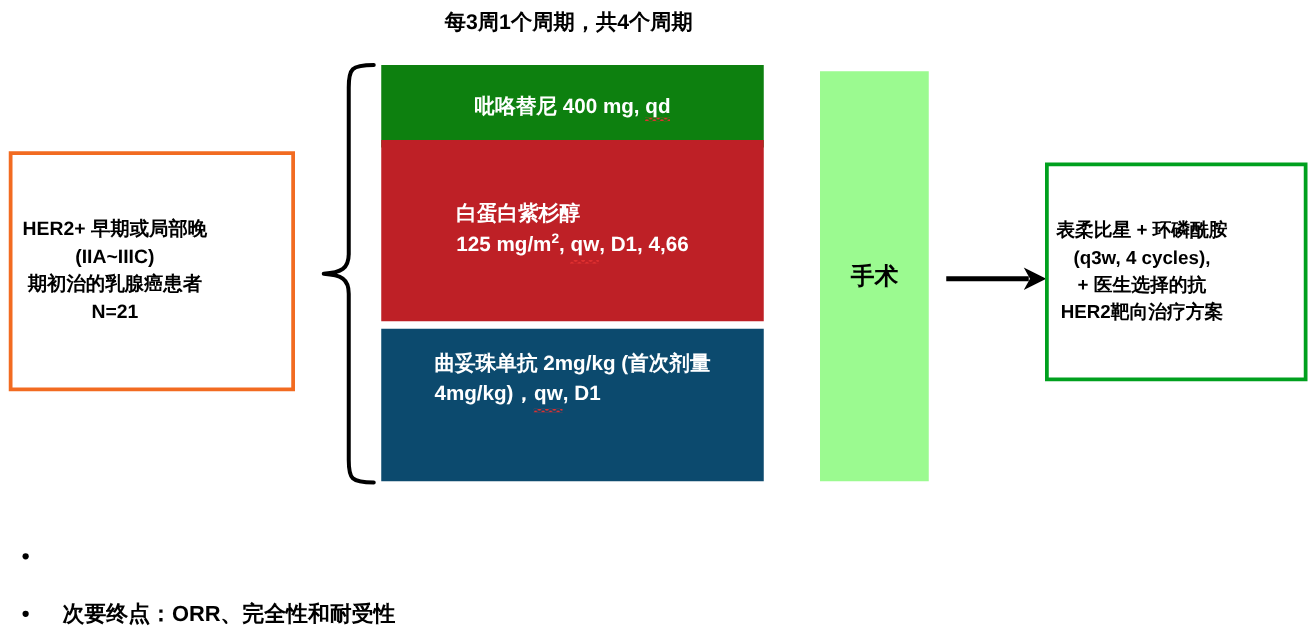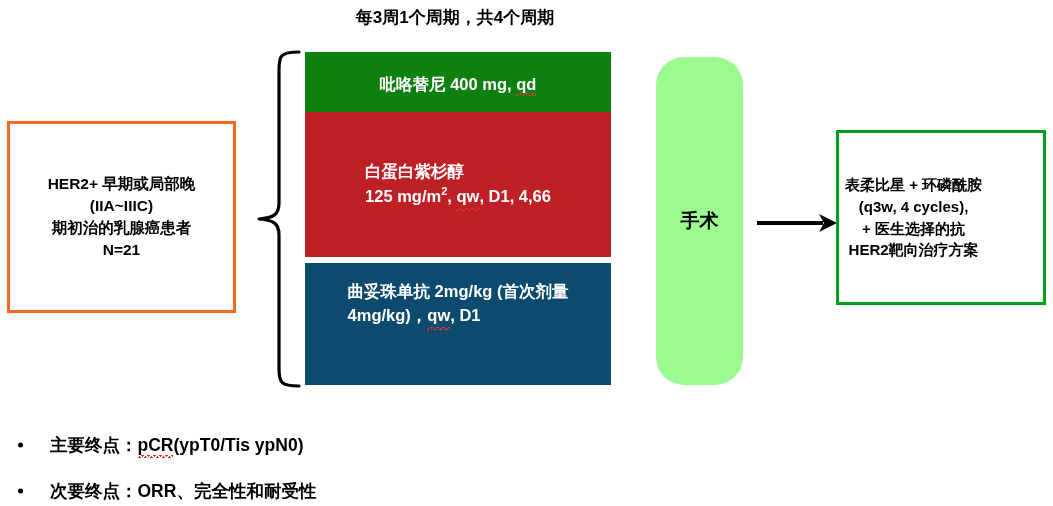--- a/index.html
+++ b/index.html
@@ -38,21 +38,20 @@
   #population-box {
     position: absolute;
     left: 7px;
     top: 121px;
     width: 229px;
     height: 192px;
     border: 3px solid #F26B21;
     box-sizing: border-box;
     display: flex;
     align-items: center;
-    justify-content: center;
     background: #ffffff;
   }
   #population-box .inner {
     text-align: center;
     font-size: 15.5px;
     font-weight: bold;
     line-height: 1.42;
     padding: 0 8px;
   }
 
@@ -131,21 +130,20 @@
   #surgery-column {
     position: absolute;
     left: 656px;
     top: 57px;
     width: 87px;
     height: 328px;
     background: #9BFA90;
     display: flex;
     align-items: center;
     justify-content: center;
-    border-radius: 28px;
   }
   #surgery-column .txt {
     font-size: 19px;
     font-weight: bold;
     color: #000000;
   }
 
   
   #flow-arrow {
     position: absolute;
@@ -271,21 +269,20 @@
       <div>(q3w, 4 cycles),</div>
       <div>+ 医生选择的抗</div>
       <div>HER2靶向治疗方案</div>
     </div>
   </div>
 
   <div id="endpoints">
 
     <div class="bullet-row">
       <span class="bullet-dot"></span>
-      <span class="bullet-text"><span>主要终点：</span><span class="squiggle">pCR</span><span>(ypT0/Tis ypN0)</span></span>
     </div>
 
     <div class="bullet-row">
       <span class="bullet-dot"></span>
       <span class="bullet-text"><span>次要终点：</span><span>ORR、完全性和耐受性</span><span></span></span>
     </div>
 
   </div>
 
 </div>

